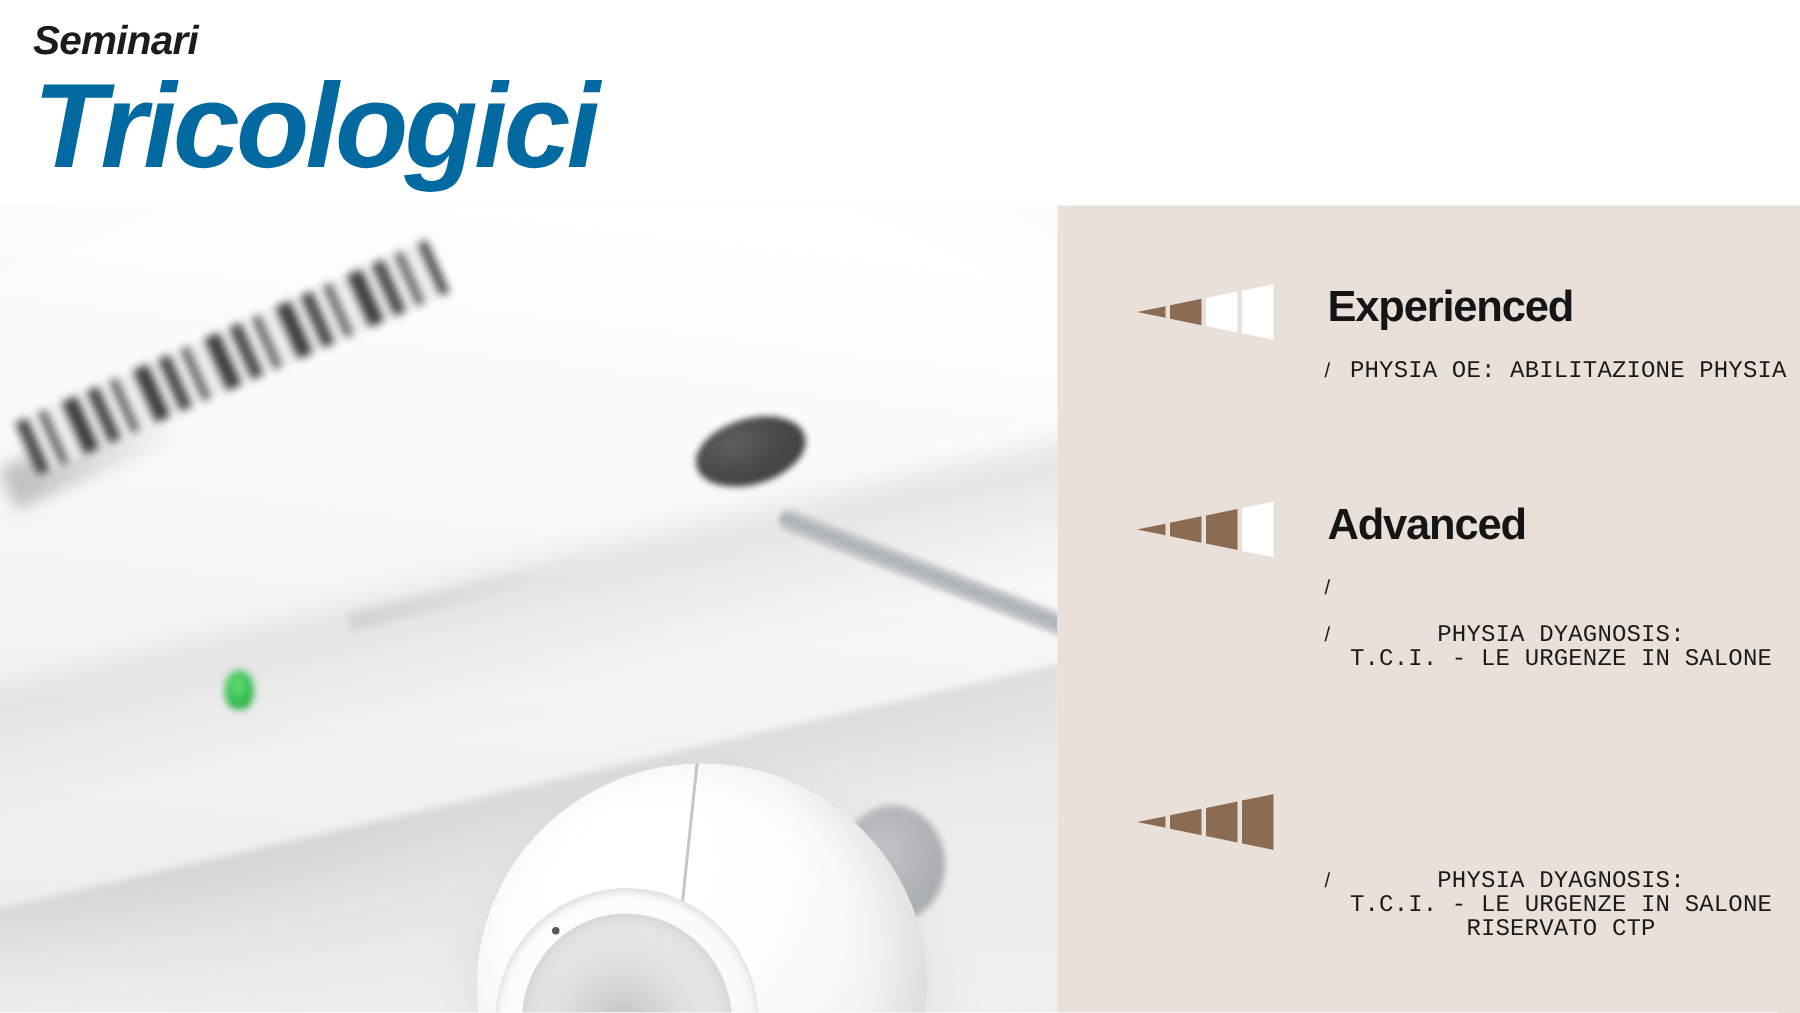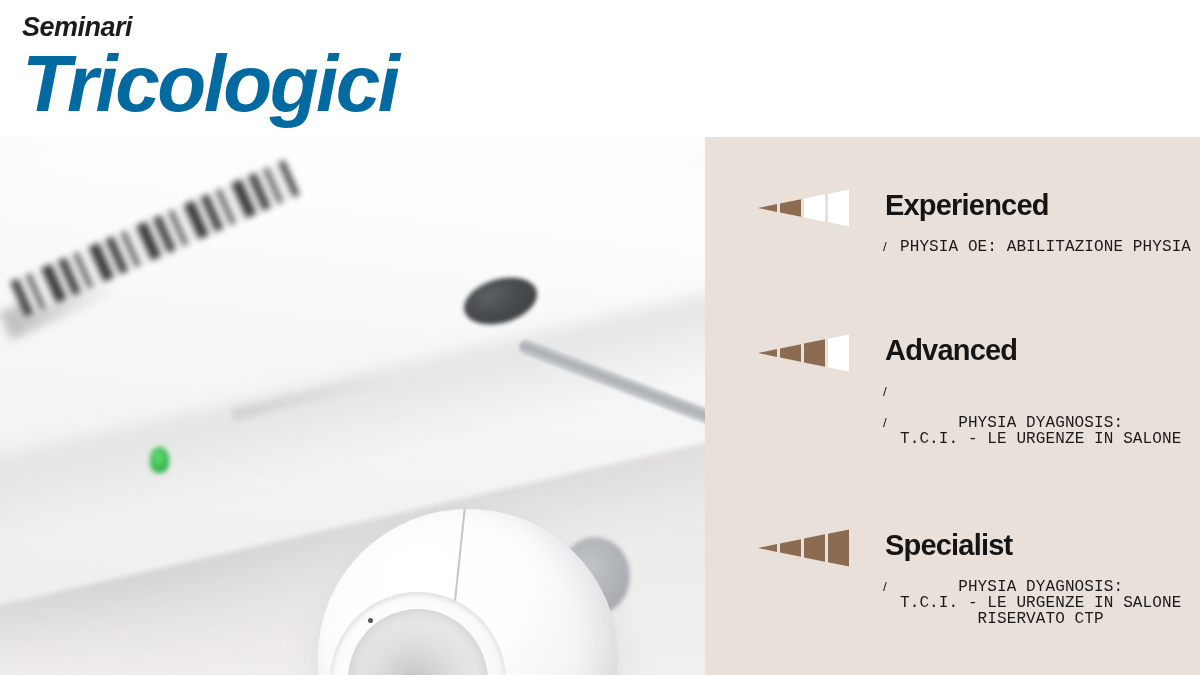--- a/index.html
+++ b/index.html
@@ -388,21 +388,20 @@
     <div class="level level-3">
       <div class="level-head">
         <div class="meter">
           <svg width="92" height="40" viewBox="0 0 92 40" aria-hidden="true">
             <polygon points="0,20 19,16.1 19,23.9" fill="#8B6B52"></polygon>
             <polygon points="22,15.5 43,11.2 43,28.8 22,24.5" fill="#8B6B52"></polygon>
             <polygon points="46,10.6 67,6.3 67,33.7 46,29.4" fill="#8B6B52"></polygon>
             <polygon points="70,5.7 91,1.4 91,38.6 70,34.3" fill="#8B6B52"></polygon>
           </svg>
         </div>
-        <div class="level-title">Specialist</div>
       </div>
       <div class="bullets">
         <div class="bullet">
           <span class="bullet-mark">/</span>
           <span class="bullet-text">PHYSIA DYAGNOSIS:
 T.C.I. - LE URGENZE IN SALONE
 RISERVATO CTP</span>
         </div>
       </div>
     </div>

